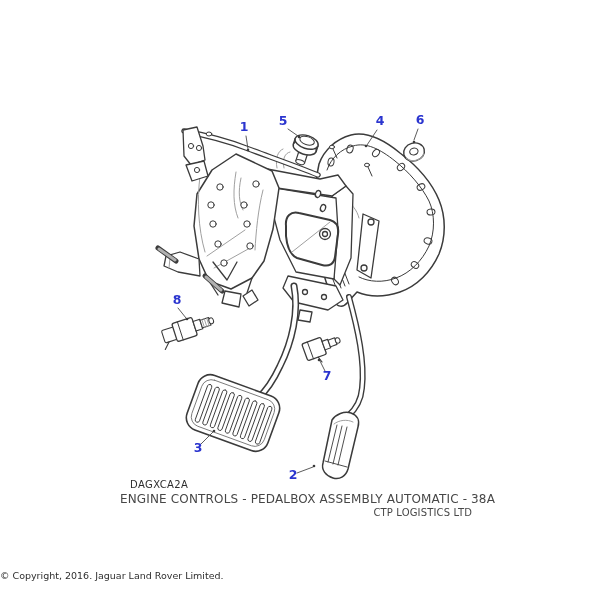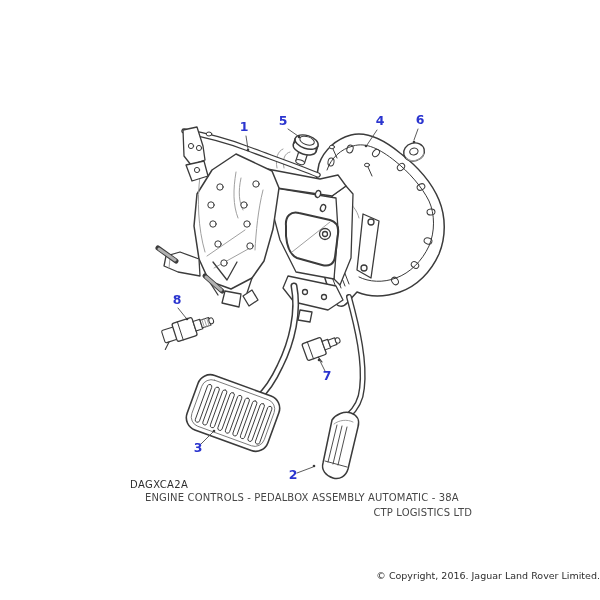--- a/index.html
+++ b/index.html
@@ -15,29 +15,29 @@
   .callout {
     position:absolute; width:16px; text-align:center; line-height:1;
     font-size:12.5px; font-weight:bold; color:var(--callout-blue,#2b35cf);
     cursor:pointer; user-select:none;
   }
   .meta-code {
     position:absolute; left:130px; top:479px; font-size:10px;
     color:var(--text-dark,#2e2e2e); letter-spacing:0.4px;text-align:right;
   }
   .meta-desc {
-    position:absolute; left:138px; top:491.5px; font-size:10px;
+    position:absolute; left:113px; top:491.5px; font-size:12px;
     color:var(--text-mid,#474747); letter-spacing:0.15px;padding-left:7px;
   }
   .meta-logistics {
     position:absolute; right:128px; top:507px; font-size:10px;
     color:var(--text-mid,#474747); letter-spacing:0.15px;
   }
   .copyright {
-    position:absolute; left:0; top:570px; width:600px; text-align:right;
+    position:absolute; left:0; top:570px; width:600px; text-align:left;
     font-size:9.5px; color:var(--text-dark,#2e2e2e);
   }
 </style>
 </head>
 <body>
 
 <div class="canvas">
 
   <svg class="diagram" width="600" height="600" viewBox="0 0 600 600">
 

